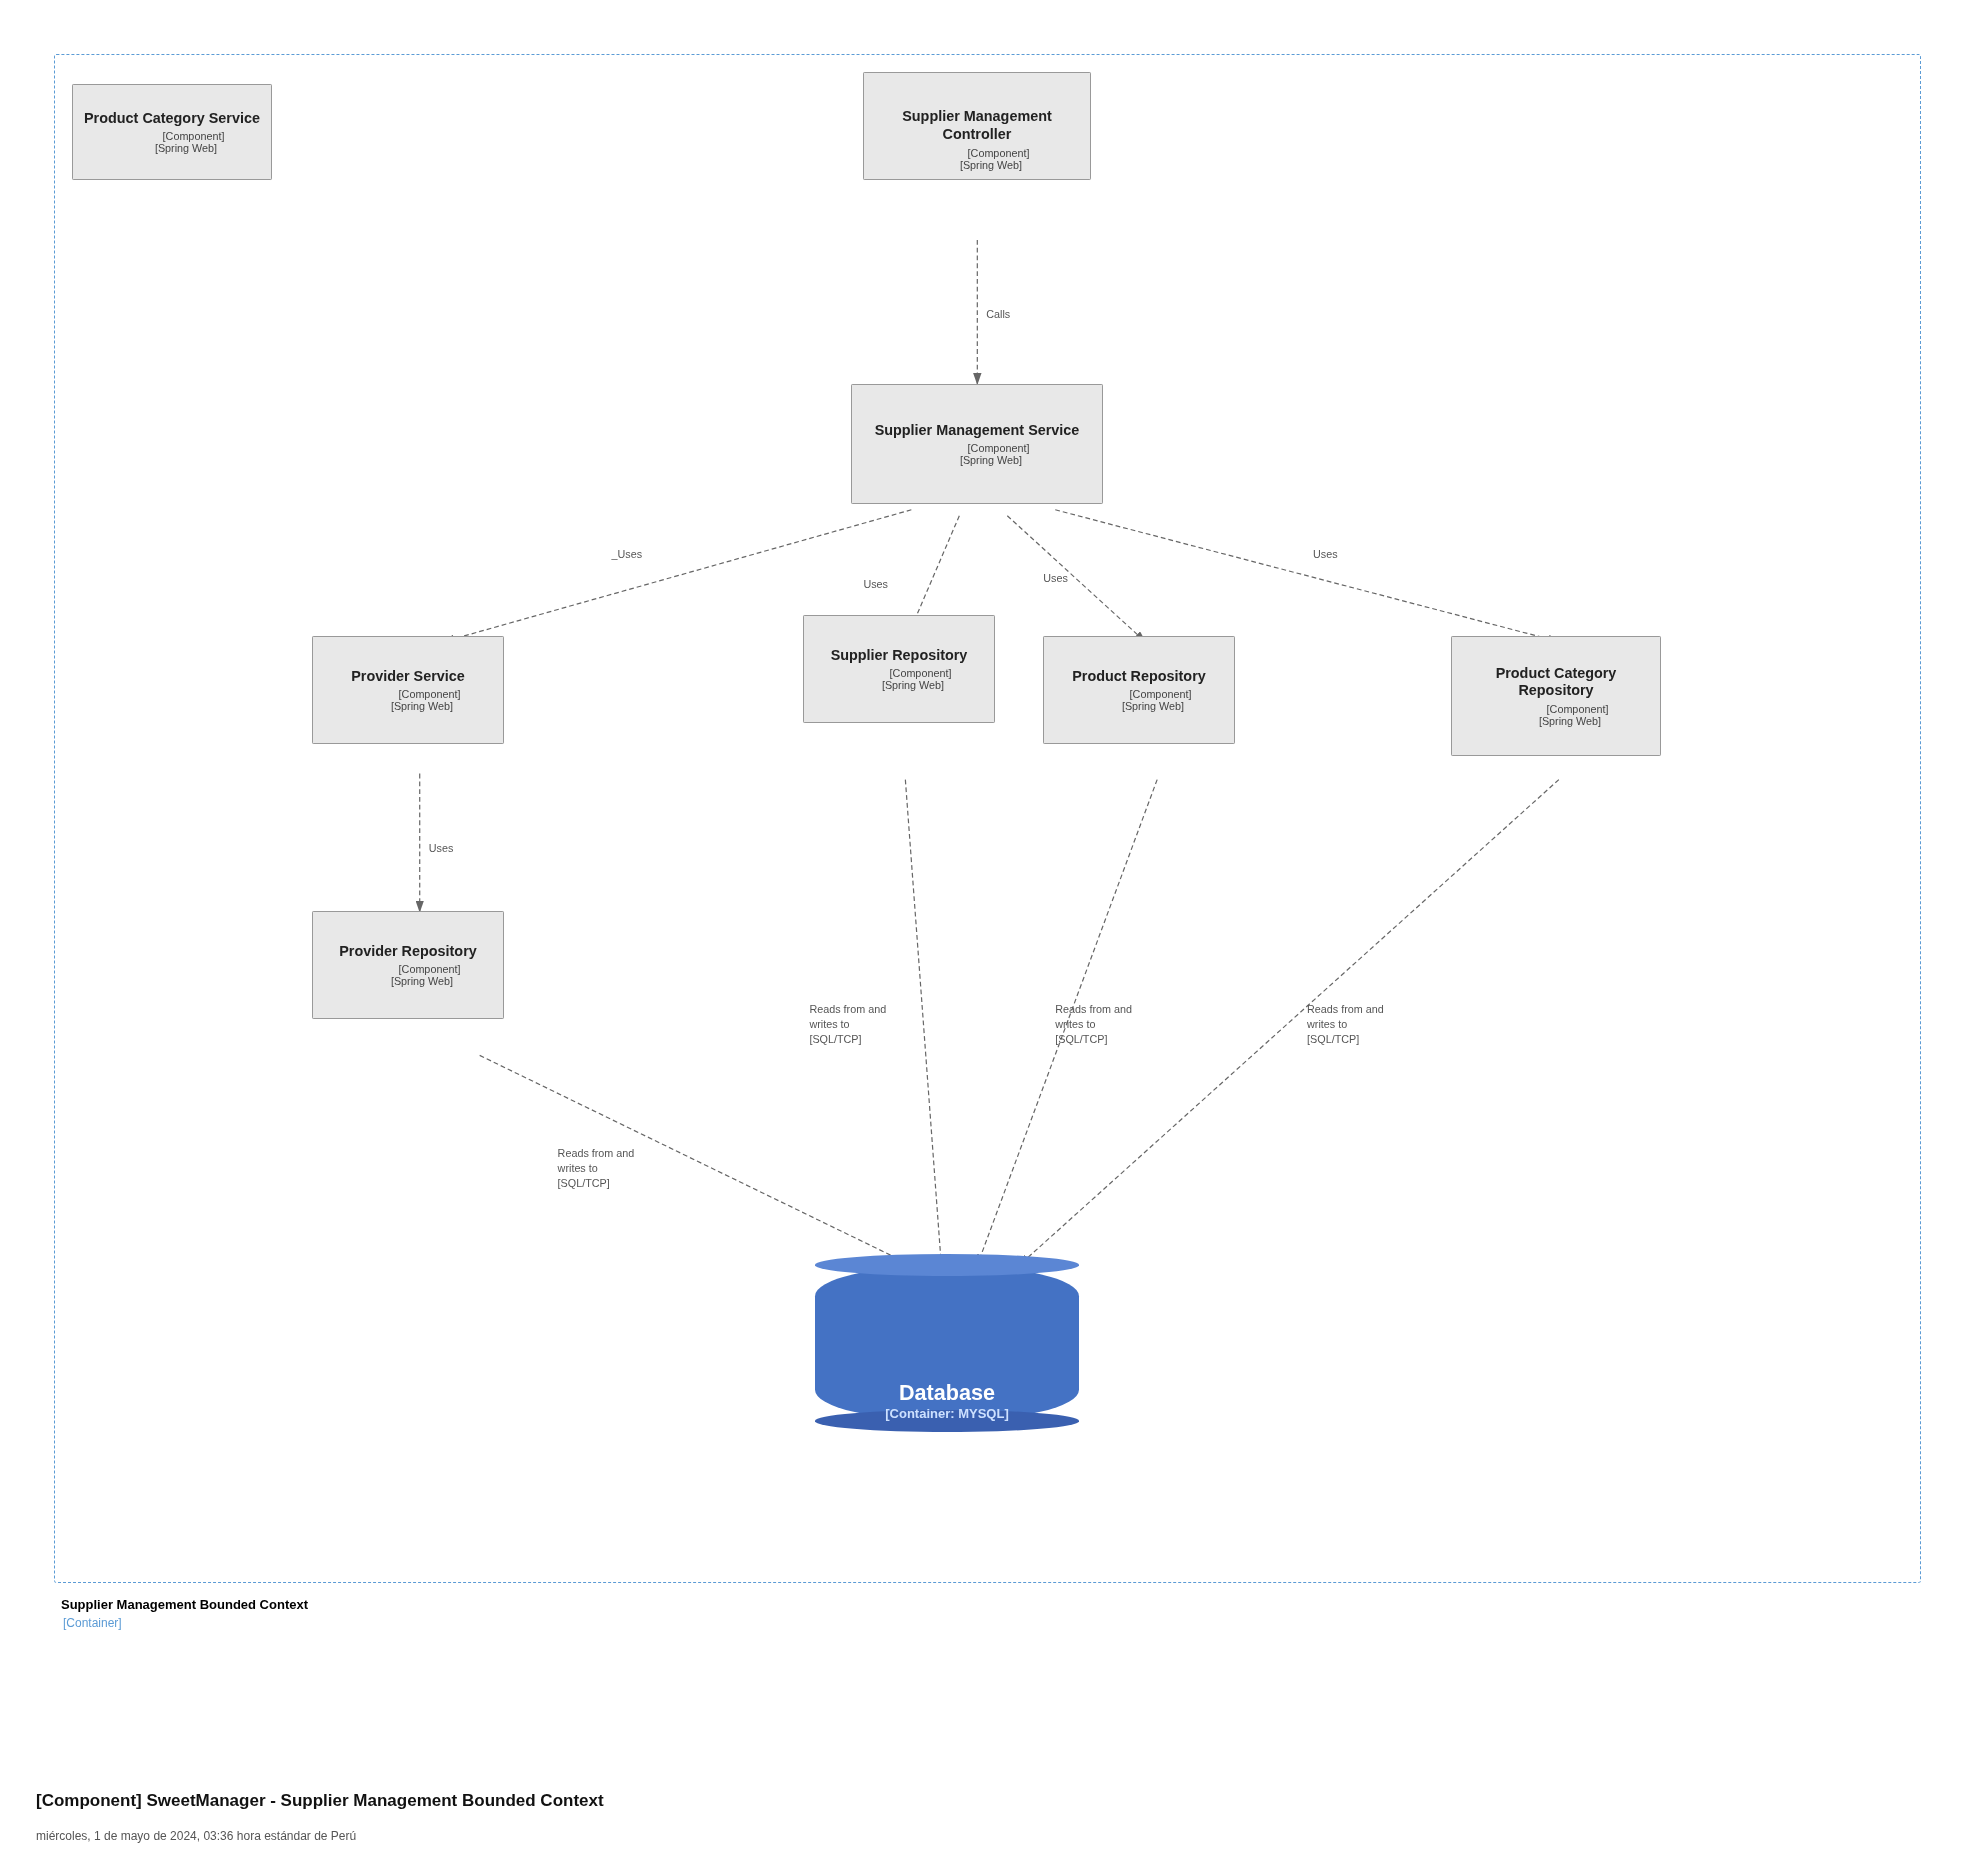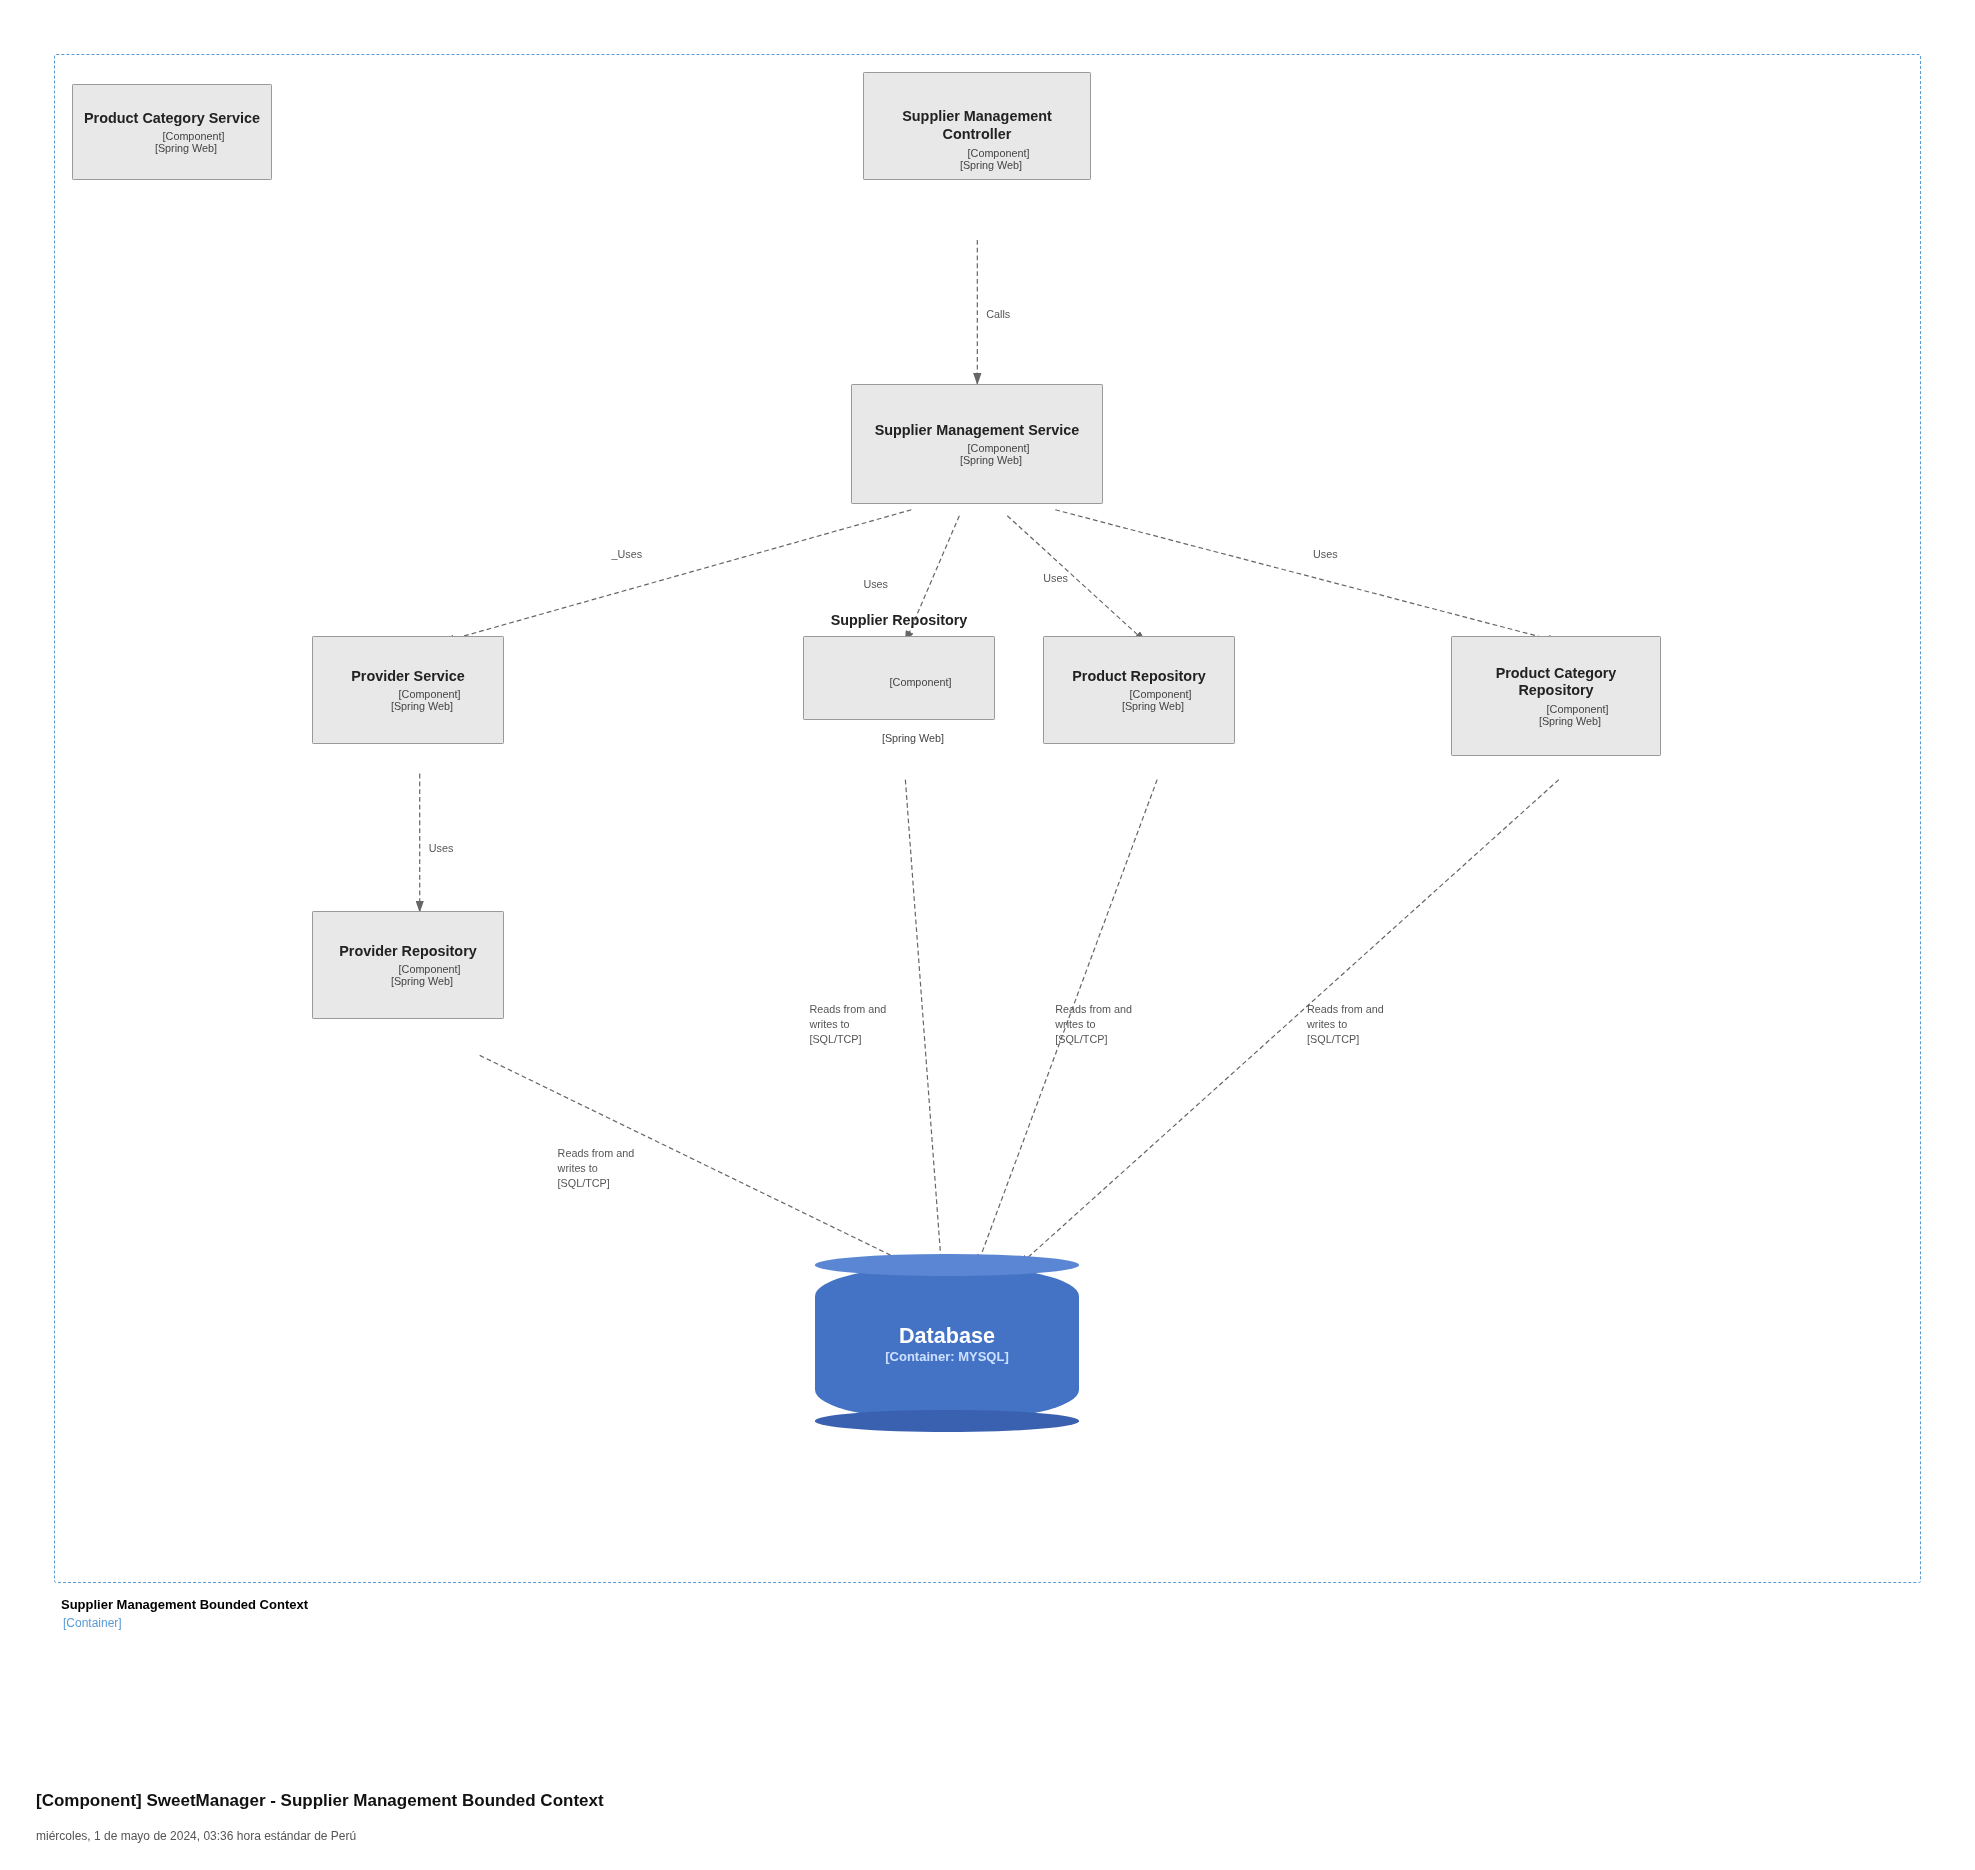--- a/index.html
+++ b/index.html
@@ -246,21 +246,21 @@
     <div class="box-type">[Component]</div>
     <div class="box-tech">[Spring Web]</div>
   </div>
 
   <div class="component-box" style="left:276px; top:600px; width:192px; height:108px;">
     <div class="box-title">Provider Service</div>
     <div class="box-type">[Component]</div>
     <div class="box-tech">[Spring Web]</div>
   </div>
 
-  <div class="component-box" style="left:767px; top:600px; width:192px; height:84px;gap:44px;">
+  <div class="component-box" style="left:767px; top:579px; width:192px; height:108px;">
     <div class="box-title">Supplier Repository</div>
     <div class="box-type">[Component]</div>
     <div class="box-tech">[Spring Web]</div>
   </div>
 
   <div class="component-box" style="left:1007px; top:600px; width:192px; height:108px;">
     <div class="box-title">Product Repository</div>
     <div class="box-type">[Component]</div>
     <div class="box-tech">[Spring Web]</div>
   </div>
@@ -271,21 +271,21 @@
     <div class="box-tech">[Spring Web]</div>
   </div>
 
   <div class="component-box" style="left:276px; top:875px; width:192px; height:108px;">
     <div class="box-title">Provider Repository</div>
     <div class="box-type">[Component]</div>
     <div class="box-tech">[Spring Web]</div>
   </div>
 
   <div class="database-shape" style="left:779px; top:1223px; width:264px; height:168px;">
-    <div class="db-cylinder" style="width:264px; height:156px;">
+    <div class="db-cylinder" style="width:264px; height:156px;justify-content:flex-end;">
       <div class="db-text">
         <div class="db-title">Database</div>
         <div class="db-subtitle">[Container: MYSQL]</div>
       </div>
     </div>
   </div>
 
 </div>
 
 <div class="footer-title">[Component] SweetManager - Supplier Management Bounded Context</div>

